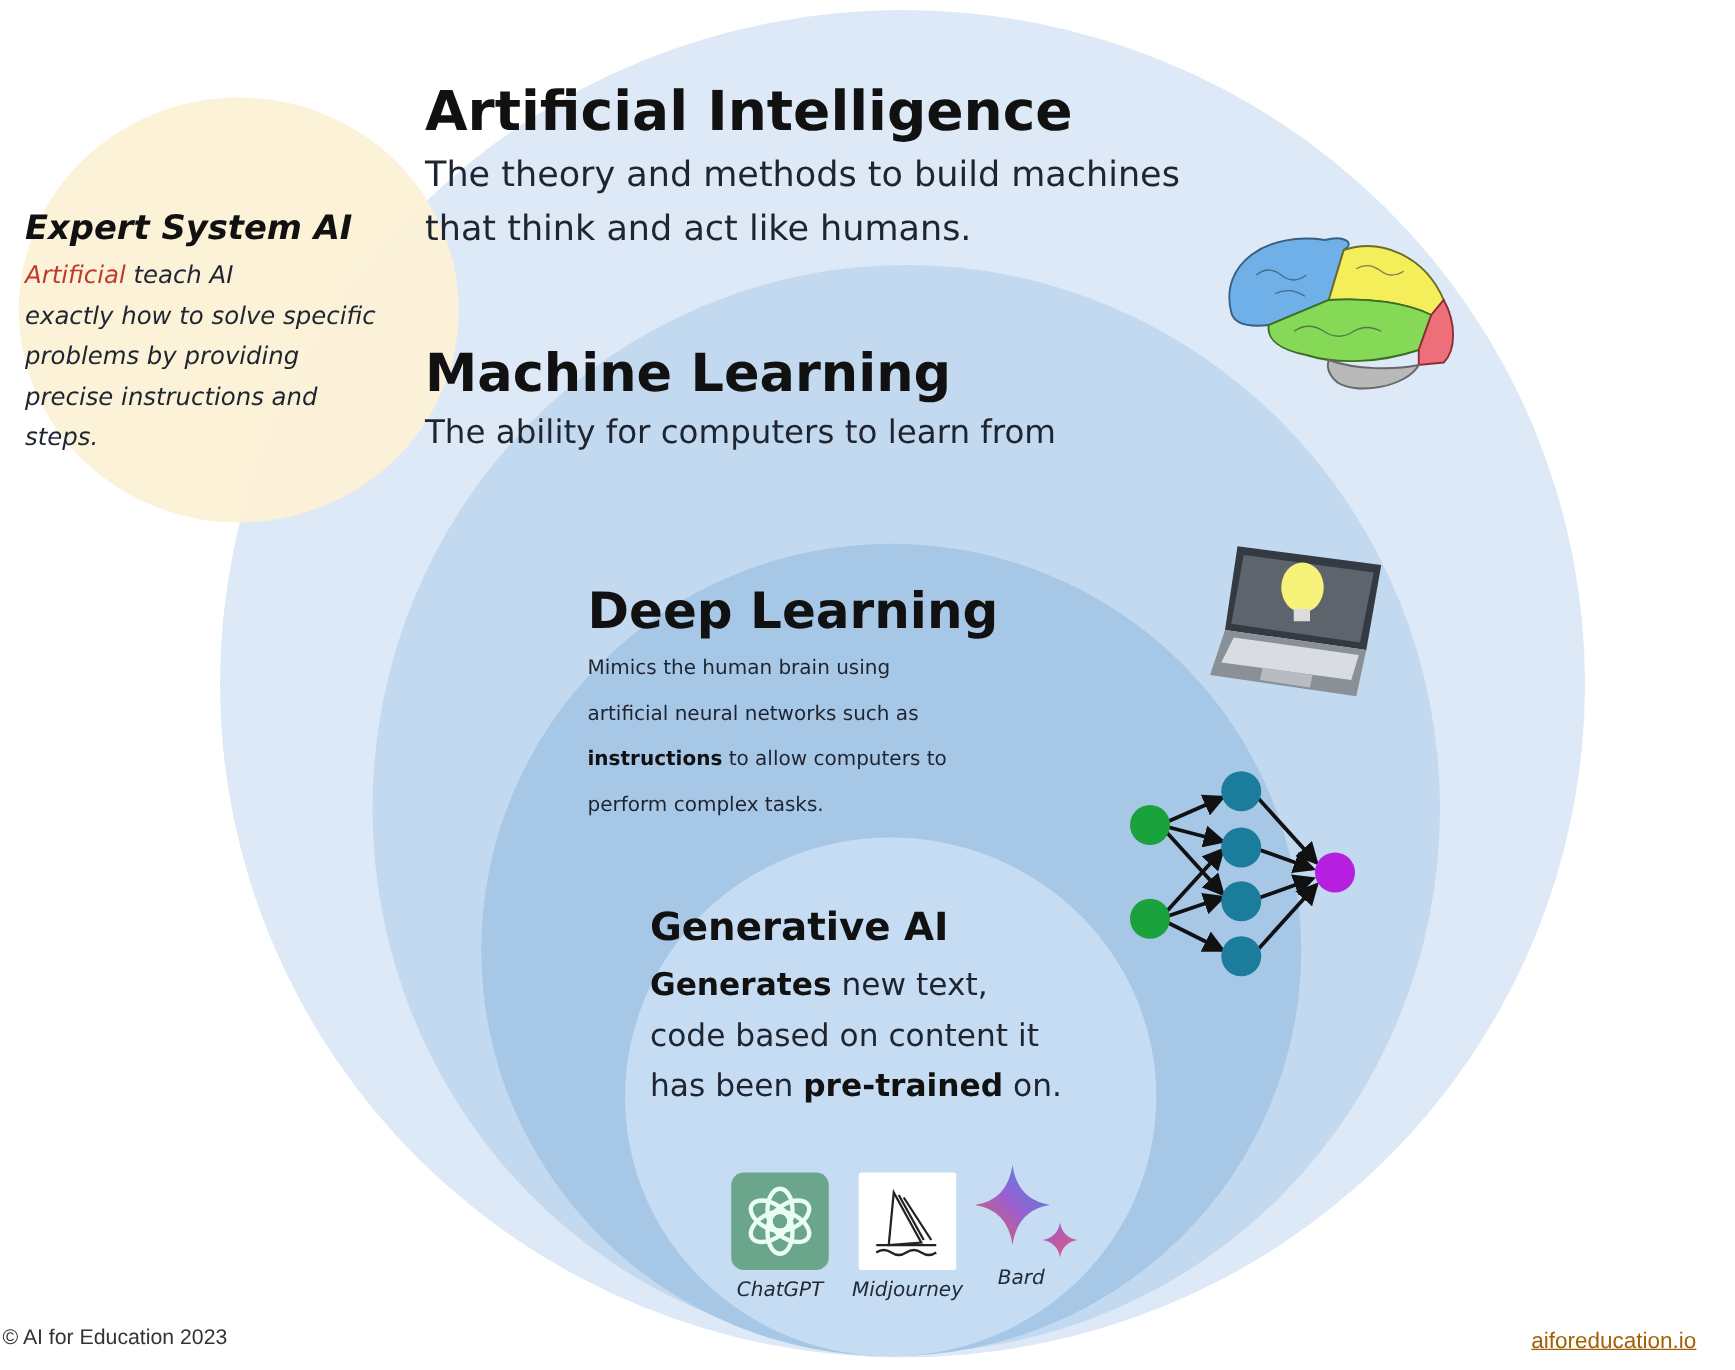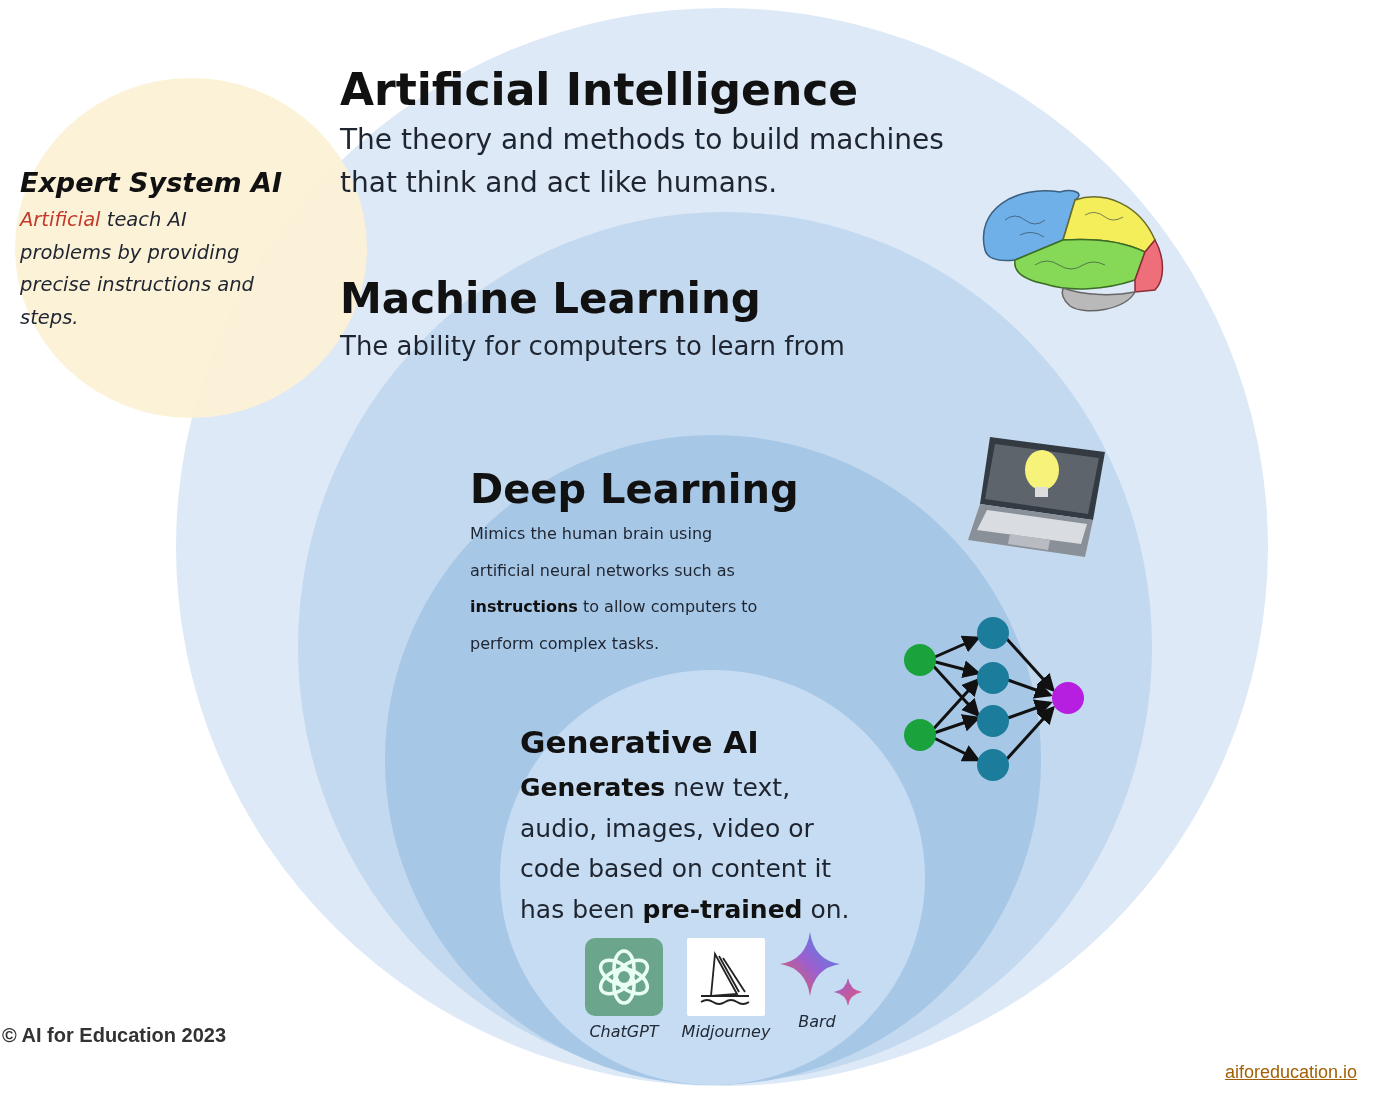--- a/index.html
+++ b/index.html
@@ -50,21 +50,21 @@
   .tool { position: absolute; text-align: center; }
   .tool .logo { width: 78px; height: 78px; margin: 0 auto; border-radius: 10px; position: relative; }
   .tool .label { font-style: italic; font-size: 16px; color: #222a36; margin-top: 6px; white-space: nowrap; }
   #tool-chatgpt { left: 584px; top: 938px; width: 80px; }
   #tool-chatgpt .logo { background: #6aa58c; }
   #tool-midjourney { left: 678px; top: 938px; width: 96px; }
   #tool-midjourney .logo { background: #ffffff; border-radius: 2px; }
   #tool-bard { left: 772px; top: 930px; width: 90px; }
   #tool-bard .logo { background: transparent; height: 86px; }
 
-  #copyright { position: absolute; left: 2px; top: 1024px; font-size: 20px; color: #333; font-family: "Liberation Sans", sans-serif; font-weight: bold; }
+  #copyright { position: absolute; left: 2px; top: 1060px; font-size: 17px; color: #333; font-family: "Liberation Sans", sans-serif; }
   #site-link { position: absolute; left: 1225px; top: 1062px; font-size: 18px; color: #a16207; text-decoration: underline; font-family: "Liberation Sans", sans-serif; }
 </style>
 </head>
 <body>
 
 <div class="circle" id="c-ai"></div>
 <div class="circle" id="c-expert"></div>
 <div class="circle" id="c-ml"></div>
 <div class="circle" id="c-dl"></div>
 <div class="circle" id="c-gen"></div>
@@ -84,28 +84,28 @@
   <div class="title">Deep Learning</div>
   <div class="desc">Mimics the human brain using</div>
   <div class="desc">artificial neural networks such as</div>
   <div class="desc"><b>instructions</b><span> to allow computers to</span></div>
   <div class="desc">perform complex tasks.</div>
 </div>
 
 <div class="text-block" id="gen-block">
   <div class="title">Generative AI</div>
   <div class="desc"><b>Generates</b><span> new text,</span></div>
-  <div class="desc">audio, images, video or</div>
   <div class="desc">code based on content it</div>
   <div class="desc"><span>has been </span><b>pre-trained</b><span> on.</span></div>
 </div>
 
 <div class="text-block" id="expert-block">
   <div class="title">Expert System AI</div>
   <div class="desc"><span class="red">Artificial</span><span> teach AI</span></div>
+  <div class="desc">exactly how to solve specific</div>
   <div class="desc">problems by providing</div>
   <div class="desc">precise instructions and</div>
   <div class="desc">steps.</div>
 </div>
 
 <div class="icon" id="brain-icon">
   <svg width="195" height="140" viewBox="0 0 195 140">
     <path d="M10,70 C0,30 40,5 85,12 C100,8 110,14 100,20 L88,60 L40,80 C22,82 12,78 10,70 Z" fill="#6fb0e8" stroke="#3a5f80" stroke-width="1.5"></path>
     <path d="M100,20 C130,10 165,25 180,60 L170,72 C150,62 120,58 88,60 Z" fill="#f3ee5a" stroke="#6b6b2a" stroke-width="1.5"></path>
     <path d="M40,80 L88,60 C120,58 150,62 170,72 L160,100 C130,110 95,112 70,104 C50,100 38,92 40,80 Z" fill="#86d957" stroke="#3b6e24" stroke-width="1.5"></path>

